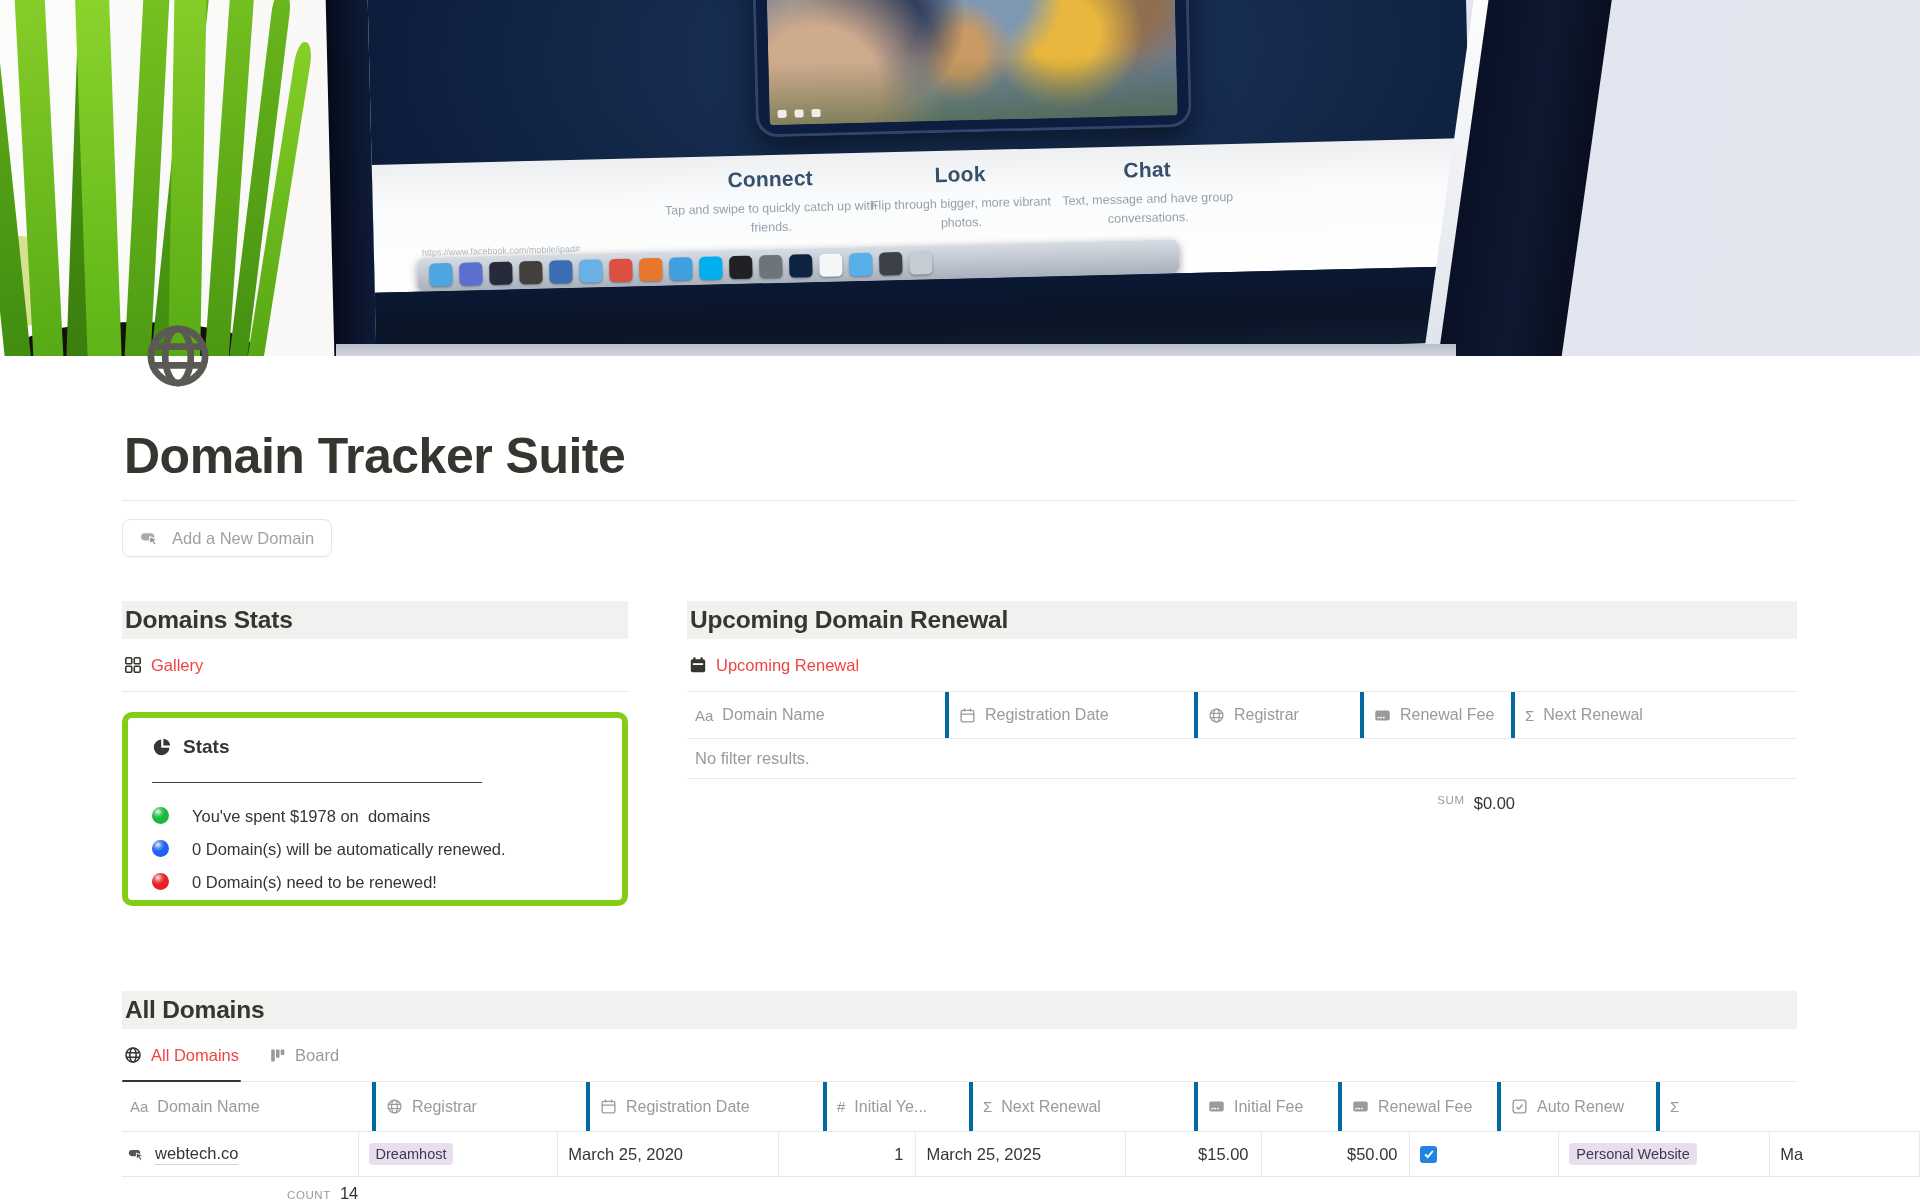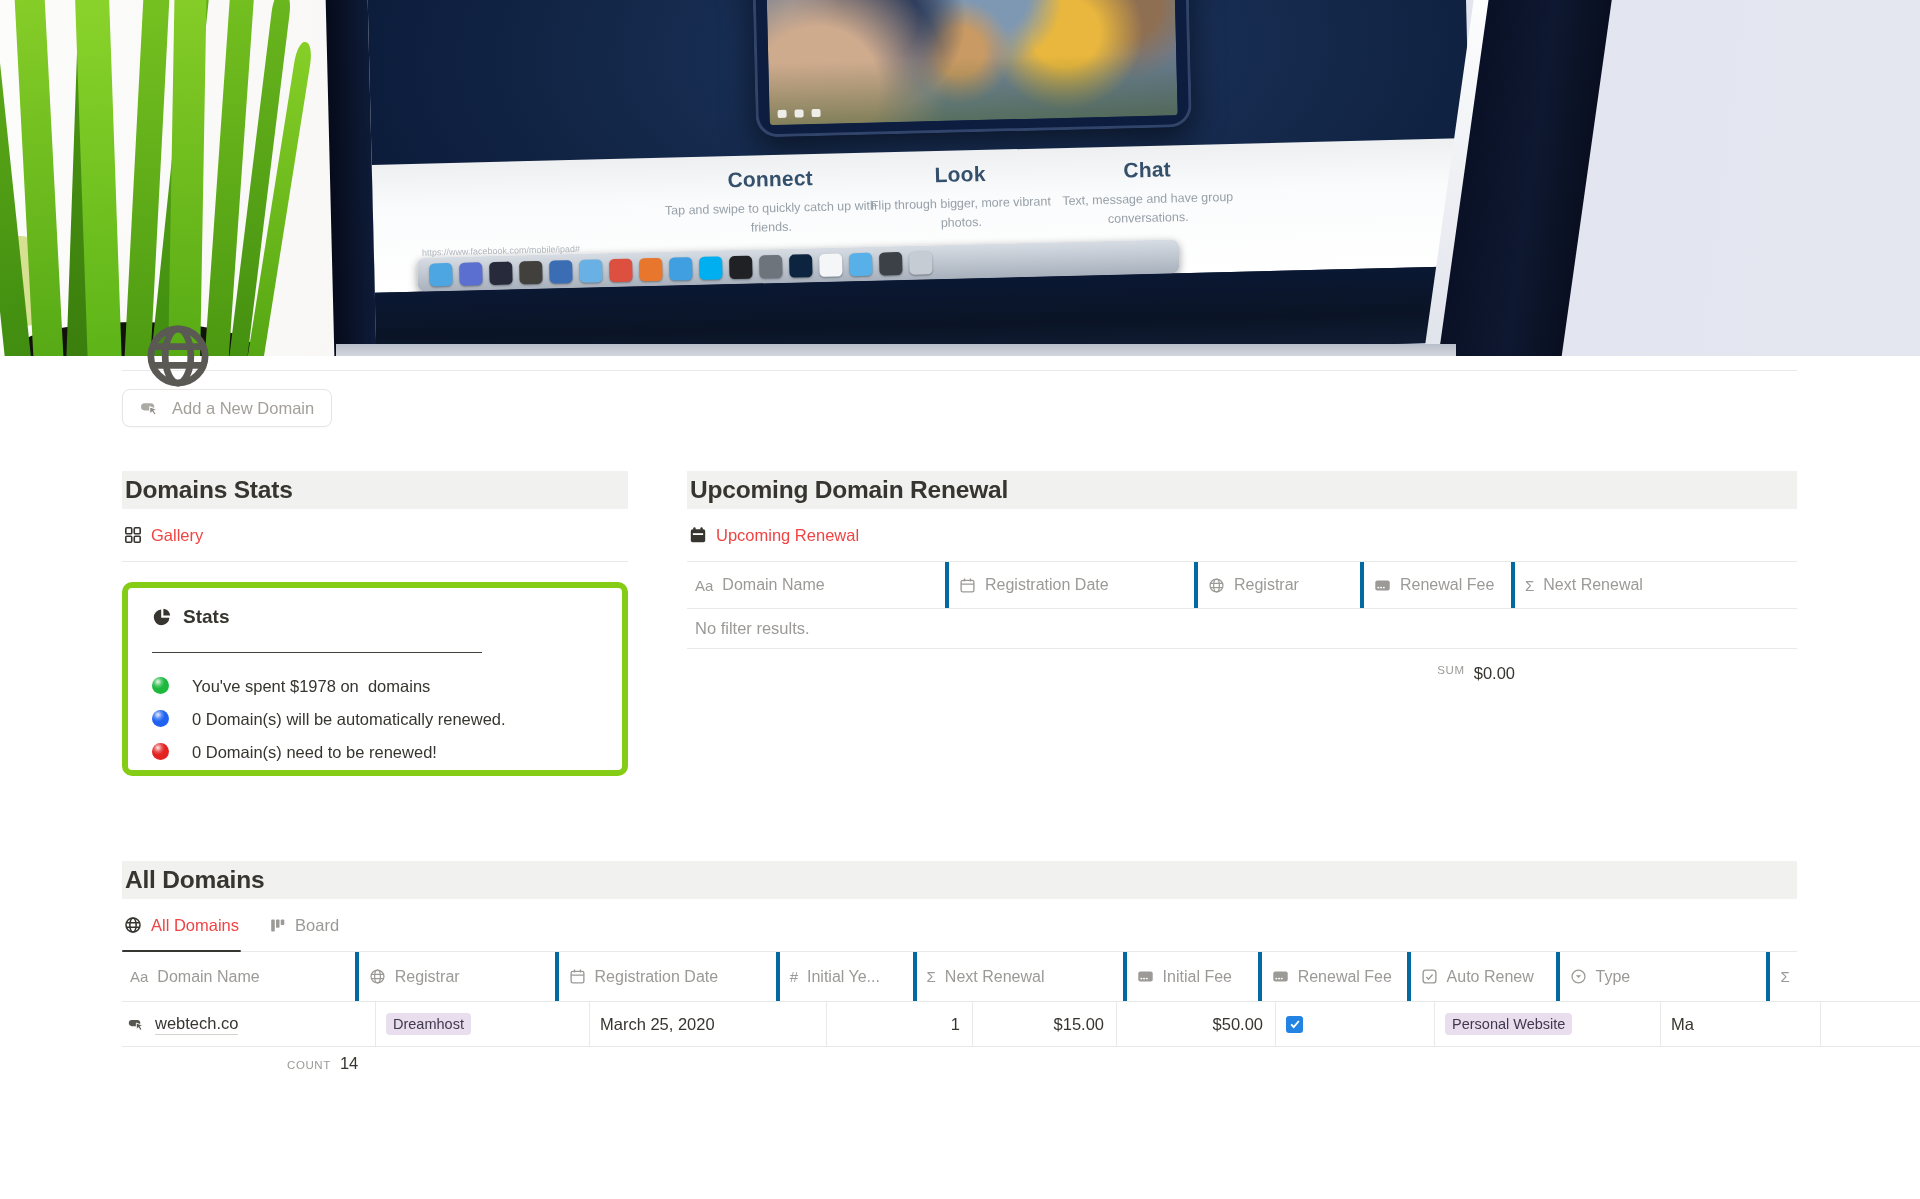--- a/index.html
+++ b/index.html
@@ -190,20 +190,21 @@
 
 <div class="page-icon">
   <svg viewBox="0 0 24 24" width="70" height="70" fill="none" stroke="#5b5954" stroke-width="2.3">
     <circle cx="12" cy="12" r="9.3"></circle>
     <ellipse cx="12" cy="12" rx="4.4" ry="9.3"></ellipse>
     <path d="M3.2 8.8h17.6M3.2 15.2h17.6"></path>
   </svg>
 </div>
 
 <div class="content">
+  <h1 class="page-title">Domain Tracker Suite</h1>
   <hr class="title-divider">
 
   <button class="add-btn">
     <span>
       <svg viewBox="0 0 22 20" width="21" height="19">
         <rect x="1" y="4.5" width="14" height="7.5" rx="3.75" fill="#acaaa4"></rect>
         <path d="M10.2 8.2l8 3.1-3.4 1.1 2.2 3.3-2 1.3-2.2-3.4-2.6 2.2z" fill="#8f8d87" stroke="#ffffff" stroke-width="1.1"></path>
       </svg>
     </span>
     <span>Add a New Domain</span>
@@ -401,29 +402,20 @@
         </div>
         <div class="th-cell" style="width:159px">
           <span>
             <svg viewBox="0 0 20 20" width="17" height="17" fill="none" stroke="#9b9a97" stroke-width="1.6">
               <rect x="2.5" y="2.5" width="15" height="15" rx="3.2"></rect>
                 <path d="M6.4 10.5l2.5 2.6 4.7-5.4"></path>
             </svg>
           </span>
           <span>Auto Renew</span>
         </div>
-        <div class="th-cell" style="width:226px">
-          <span>
-            <svg viewBox="0 0 20 20" width="17" height="17" fill="none" stroke="#9b9a97" stroke-width="1.5">
-              <circle cx="10" cy="10" r="7.6"></circle>
-                <path d="M6.9 8.6l3.1 3.2 3.1-3.2z" fill="#9b9a97" stroke="none"></path>
-            </svg>
-          </span>
-          <span>Type</span>
-        </div>
         <div class="th-cell no-vline" style="width:160px">
           <span class="glyph">Σ</span>
           <span></span>
         </div>
       </div>
 
       <div class="data-row">
         <div class="td-cell" style="width:254px">
           <span>
             <svg viewBox="0 0 22 20" width="18" height="17">
@@ -434,20 +426,23 @@
           <span class="domain-link">webtech.co</span>
         </div>
         <div class="td-cell" style="width:214px">
           <span class="tag">Dreamhost</span>
         </div>
         <div class="td-cell" style="width:237px">
           <span>March 25, 2020</span>
         </div>
         <div class="td-cell num" style="width:146px">
           <span>1</span>
+        </div>
+        <div class="td-cell" style="width:225px">
+          <span>March 25, 2025</span>
         </div>
         <div class="td-cell num" style="width:144px">
           <span>$15.00</span>
         </div>
         <div class="td-cell num" style="width:159px">
           <span>$50.00</span>
         </div>
         <div class="td-cell" style="width:159px">
           <span class="checkbox">
             <svg viewBox="0 0 14 14" width="12" height="12" fill="none" stroke="#ffffff" stroke-width="2.2">

